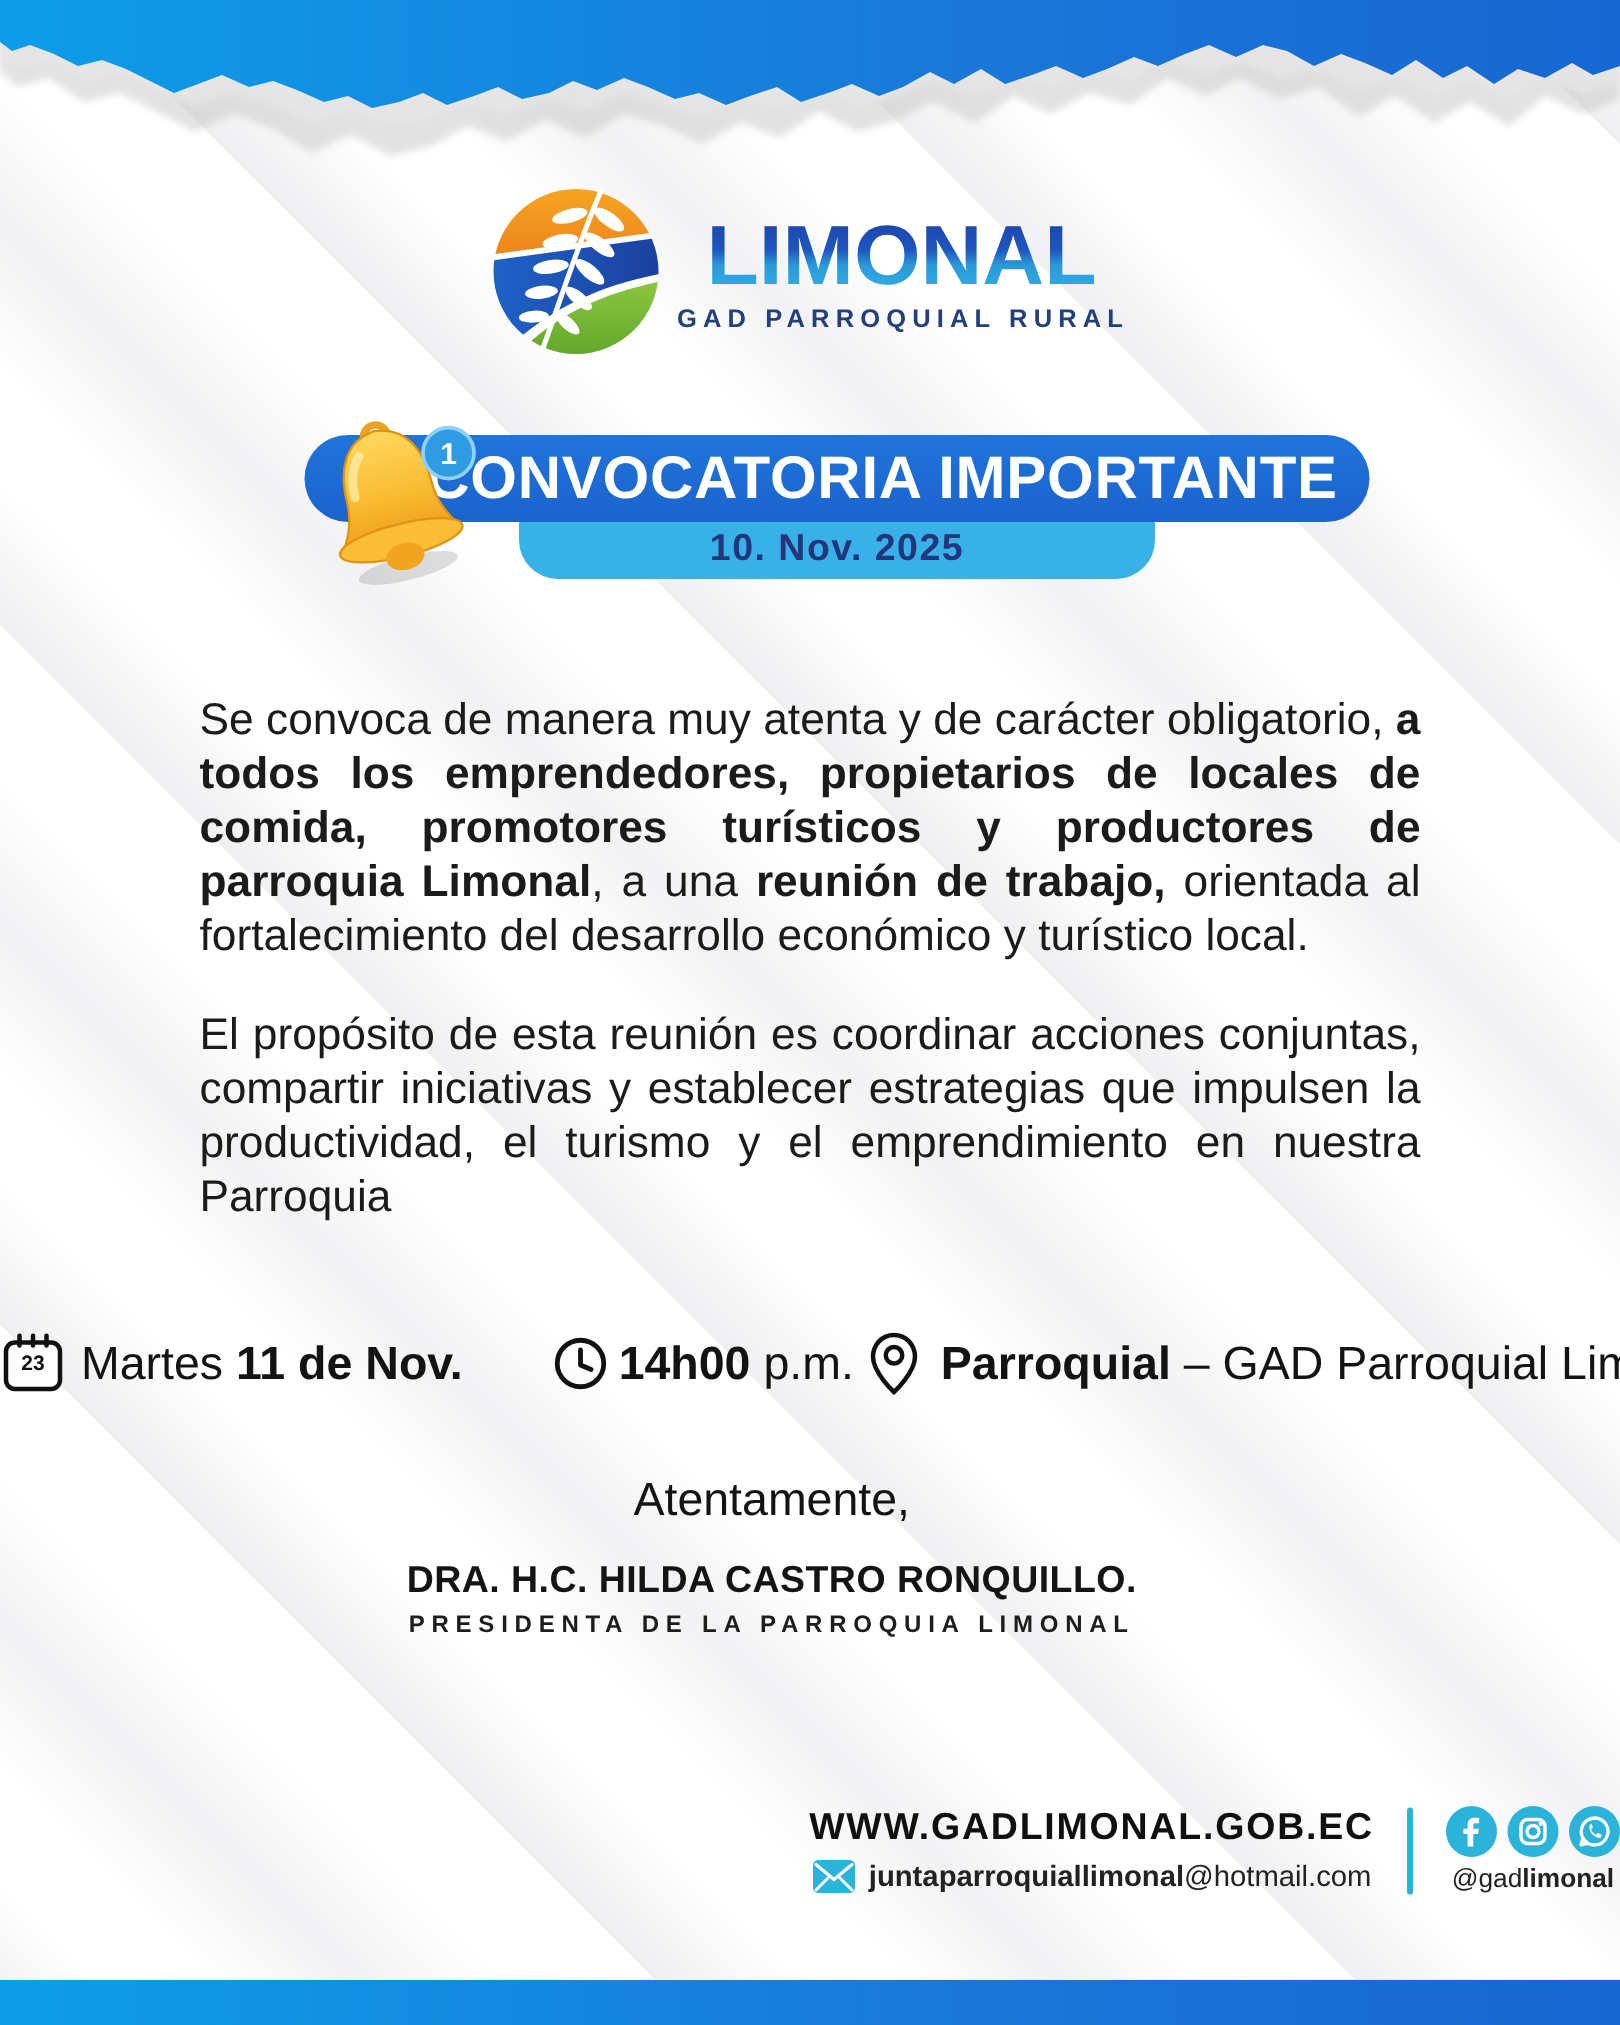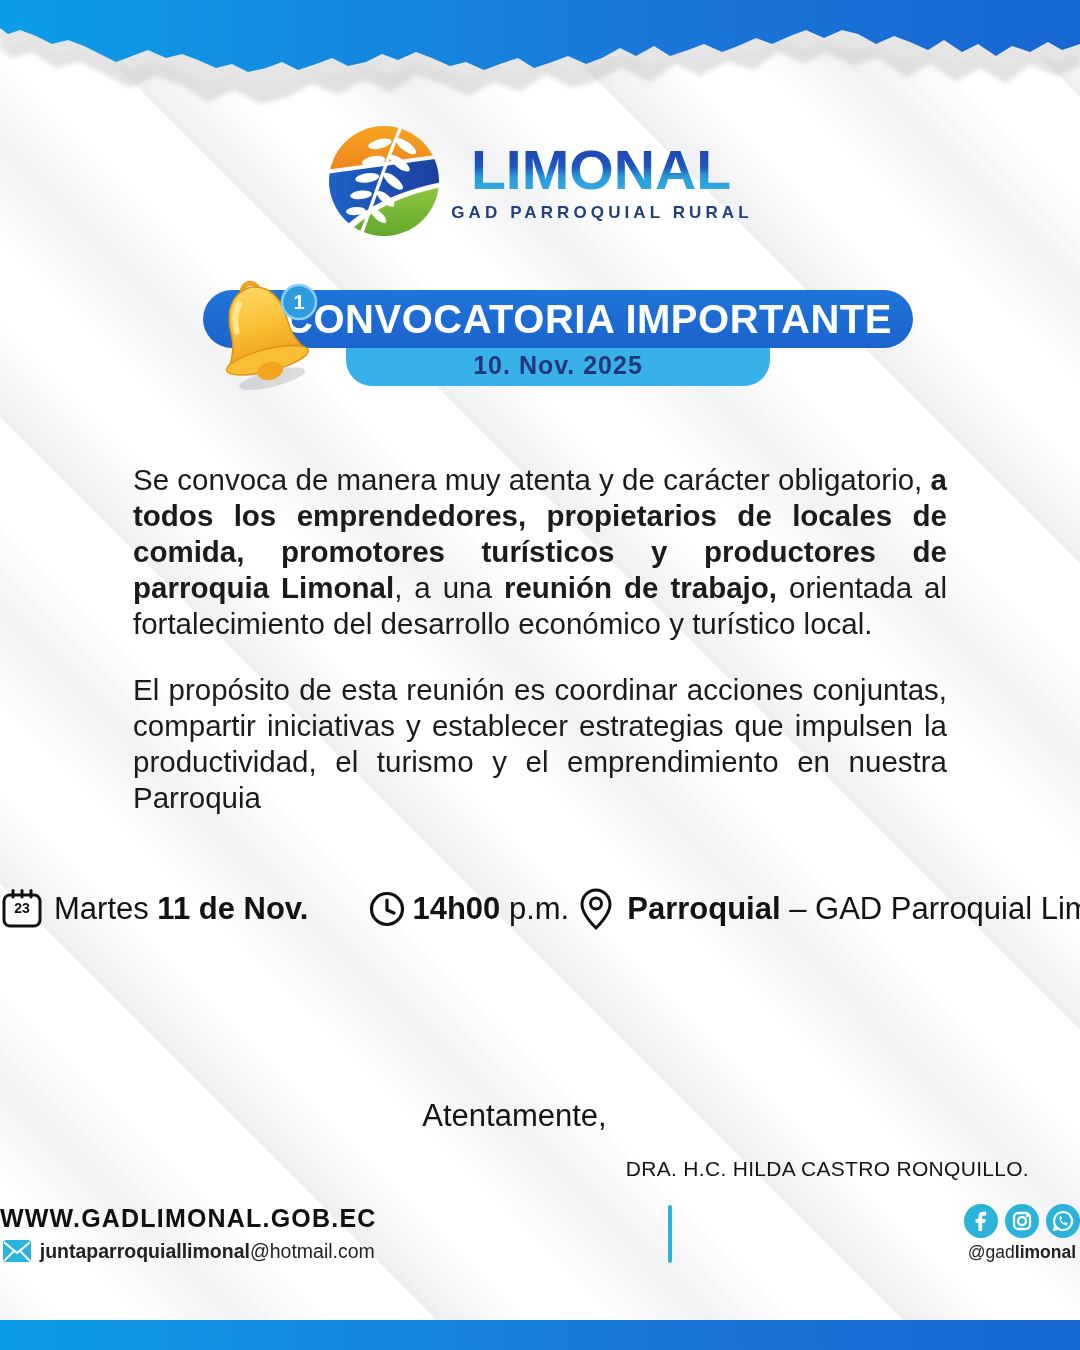--- a/index.html
+++ b/index.html
@@ -52,27 +52,27 @@
 
   
   .event{position:absolute;top:886px;left:0;width:1080px;display:flex;flex-direction:row;align-items:center;gap:6px;color:#131313;}
   .event-row{display:flex;align-items:center;white-space:pre;font-size:31px;}
   .event-row .ic{flex:0 0 auto;margin-right:10px;display:flex;align-items:center;}
   .event-gap{display:inline-block;width:58px;}
   .cal-wrap{position:relative;width:44px;height:44px;}
   .cal-day{position:absolute;left:0;top:13px;width:44px;text-align:center;font-size:14px;font-weight:bold;color:#111;}
 
   
-  .signature{position:absolute;top:1098px;left:0;width:1029px;text-align:center;color:#141414;}
+  .signature{position:absolute;top:982px;left:0;width:1029px;text-align:center;color:#141414;}
   .sig-closing{font-size:31px;line-height:36px;margin-bottom:18px;}
-  .sig-name{font-size:21px;font-weight:400;line-height:34px;margin-bottom:5px;letter-spacing:.3px;text-align:right;}
+  .sig-name{font-size:25px;font-weight:700;line-height:34px;margin-bottom:5px;letter-spacing:.3px;}
   .sig-role{font-size:16px;font-weight:bold;letter-spacing:4.5px;color:#1d1d1d;}
 
   
-  .footer{position:absolute;top:1204px;left:0;width:1080px;display:flex;justify-content:space-between;align-items:center;gap:22px;}
+  .footer{position:absolute;top:1204px;left:0;width:1080px;display:flex;justify-content:flex-end;align-items:center;gap:22px;}
   .footer-contact{display:flex;flex-direction:column;align-items:center;}
   .footer-web{font-size:25px;font-weight:800;letter-spacing:1.2px;color:#101010;cursor:pointer;}
   .footer-email{margin-top:6px;display:flex;align-items:center;gap:8px;font-size:19.5px;color:#222;cursor:pointer;}
   .footer-divider{width:4px;height:58px;background:#2bb3d9;border-radius:2px;}
   .footer-social{display:flex;flex-direction:column;align-items:center;gap:4px;}
   .social-icons{display:flex;gap:7px;}
   .social-circle{width:34px;height:34px;border-radius:50%;background:#2bb3d9;display:flex;align-items:center;justify-content:center;cursor:pointer;}
   .social-handle{font-size:17.5px;color:#222;}
 </style>
 </head>
@@ -213,20 +213,21 @@
           <circle cx="21" cy="17.5" r="5.5" fill="#ffffff" stroke="#111111" stroke-width="3"></circle>
         </svg>
       </span>
       <span><span class="b">Parroquial</span><span> – GAD Parroquial Limonal</span></span>
     </div>
   </div>
 
   <div class="signature">
     <div class="sig-closing">Atentamente,</div>
     <div class="sig-name">DRA. H.C. HILDA CASTRO RONQUILLO.</div>
+    <div class="sig-role">PRESIDENTA DE LA PARROQUIA LIMONAL</div>
   </div>
 
   <div class="footer">
     <div class="footer-contact">
       <div class="footer-web">WWW.GADLIMONAL.GOB.EC</div>
       <div class="footer-email">
         <svg width="30" height="24" viewBox="0 0 30 24">
           <rect x="1" y="1" width="28" height="22" rx="3.5" fill="#2bb3d9"></rect>
           <path d="M3,4 L15,14 L27,4" fill="none" stroke="#ffffff" stroke-width="2.2" stroke-linecap="round" stroke-linejoin="round"></path>
           <path d="M3,21 L11,13 M27,21 L19,13" fill="none" stroke="#ffffff" stroke-width="2" stroke-linecap="round"></path>

